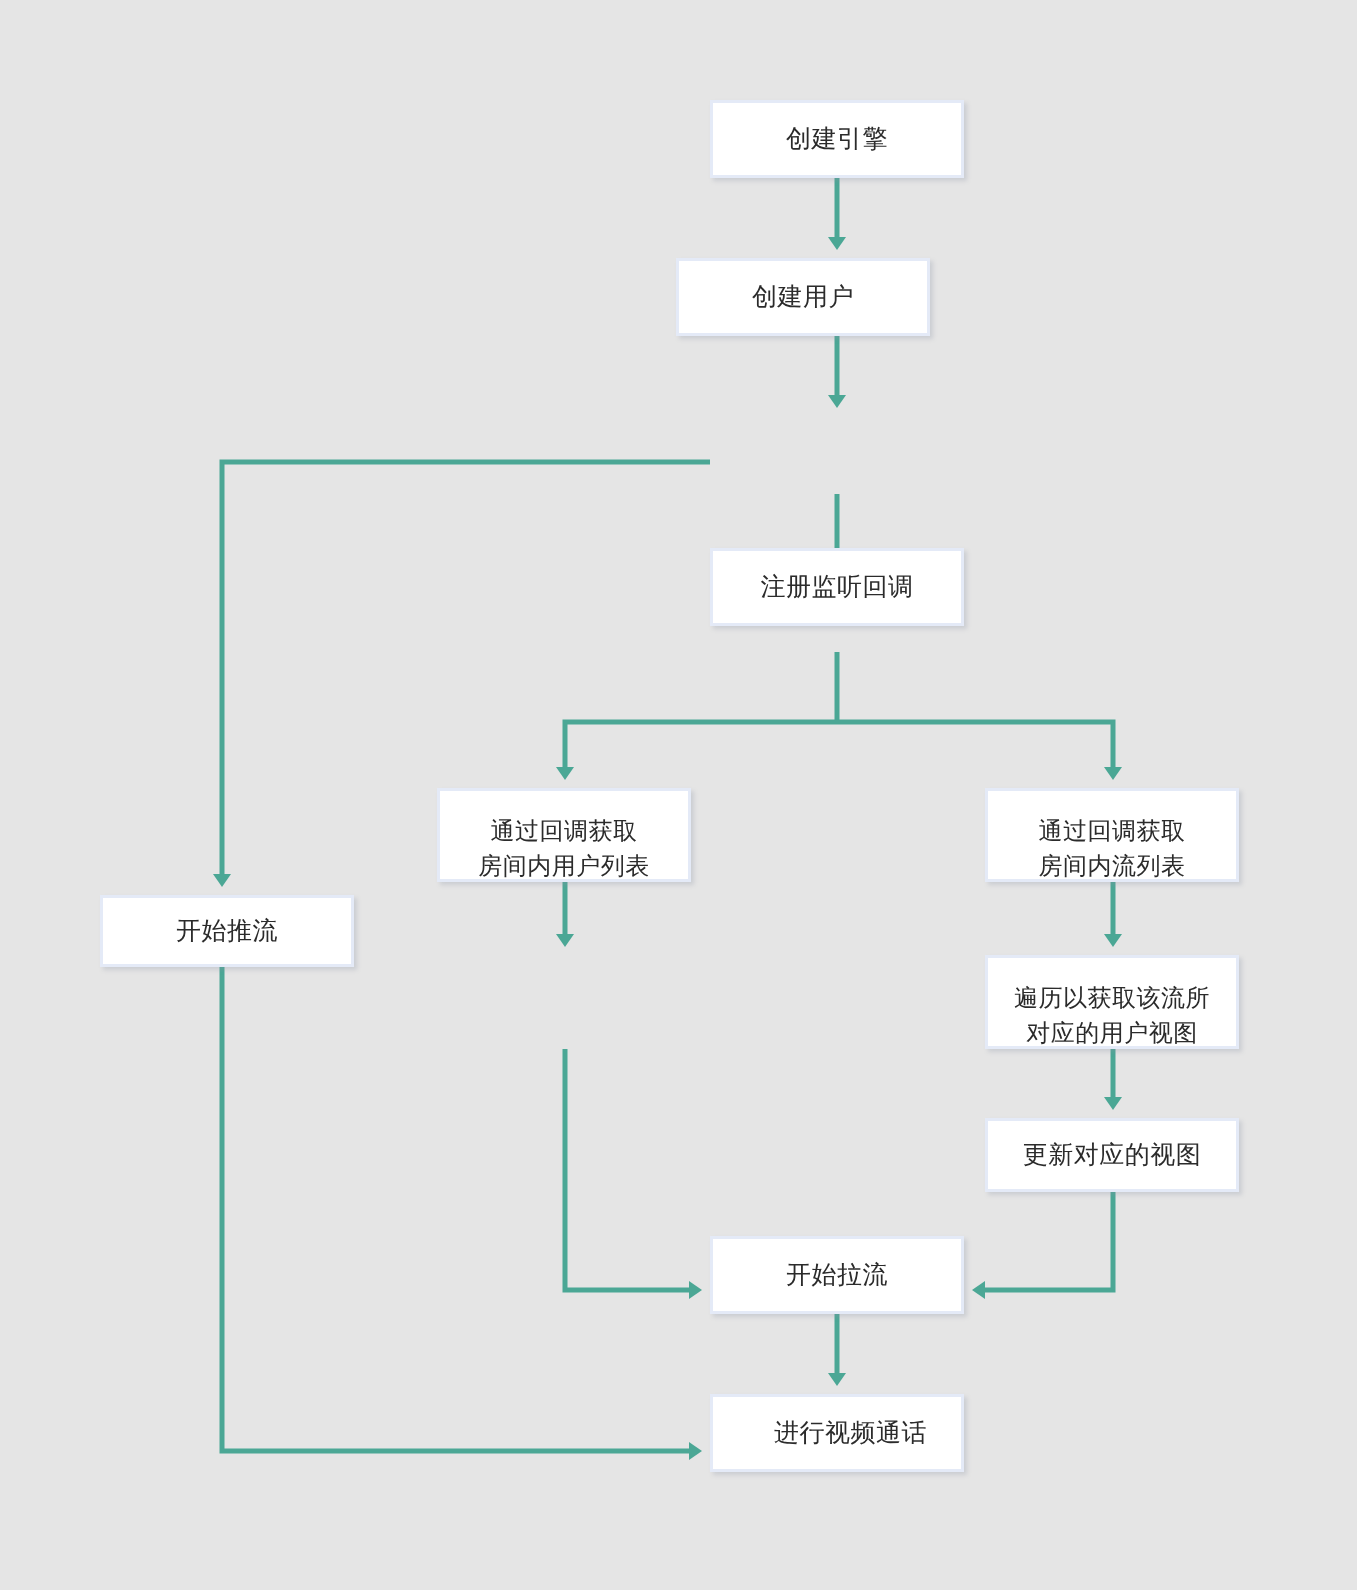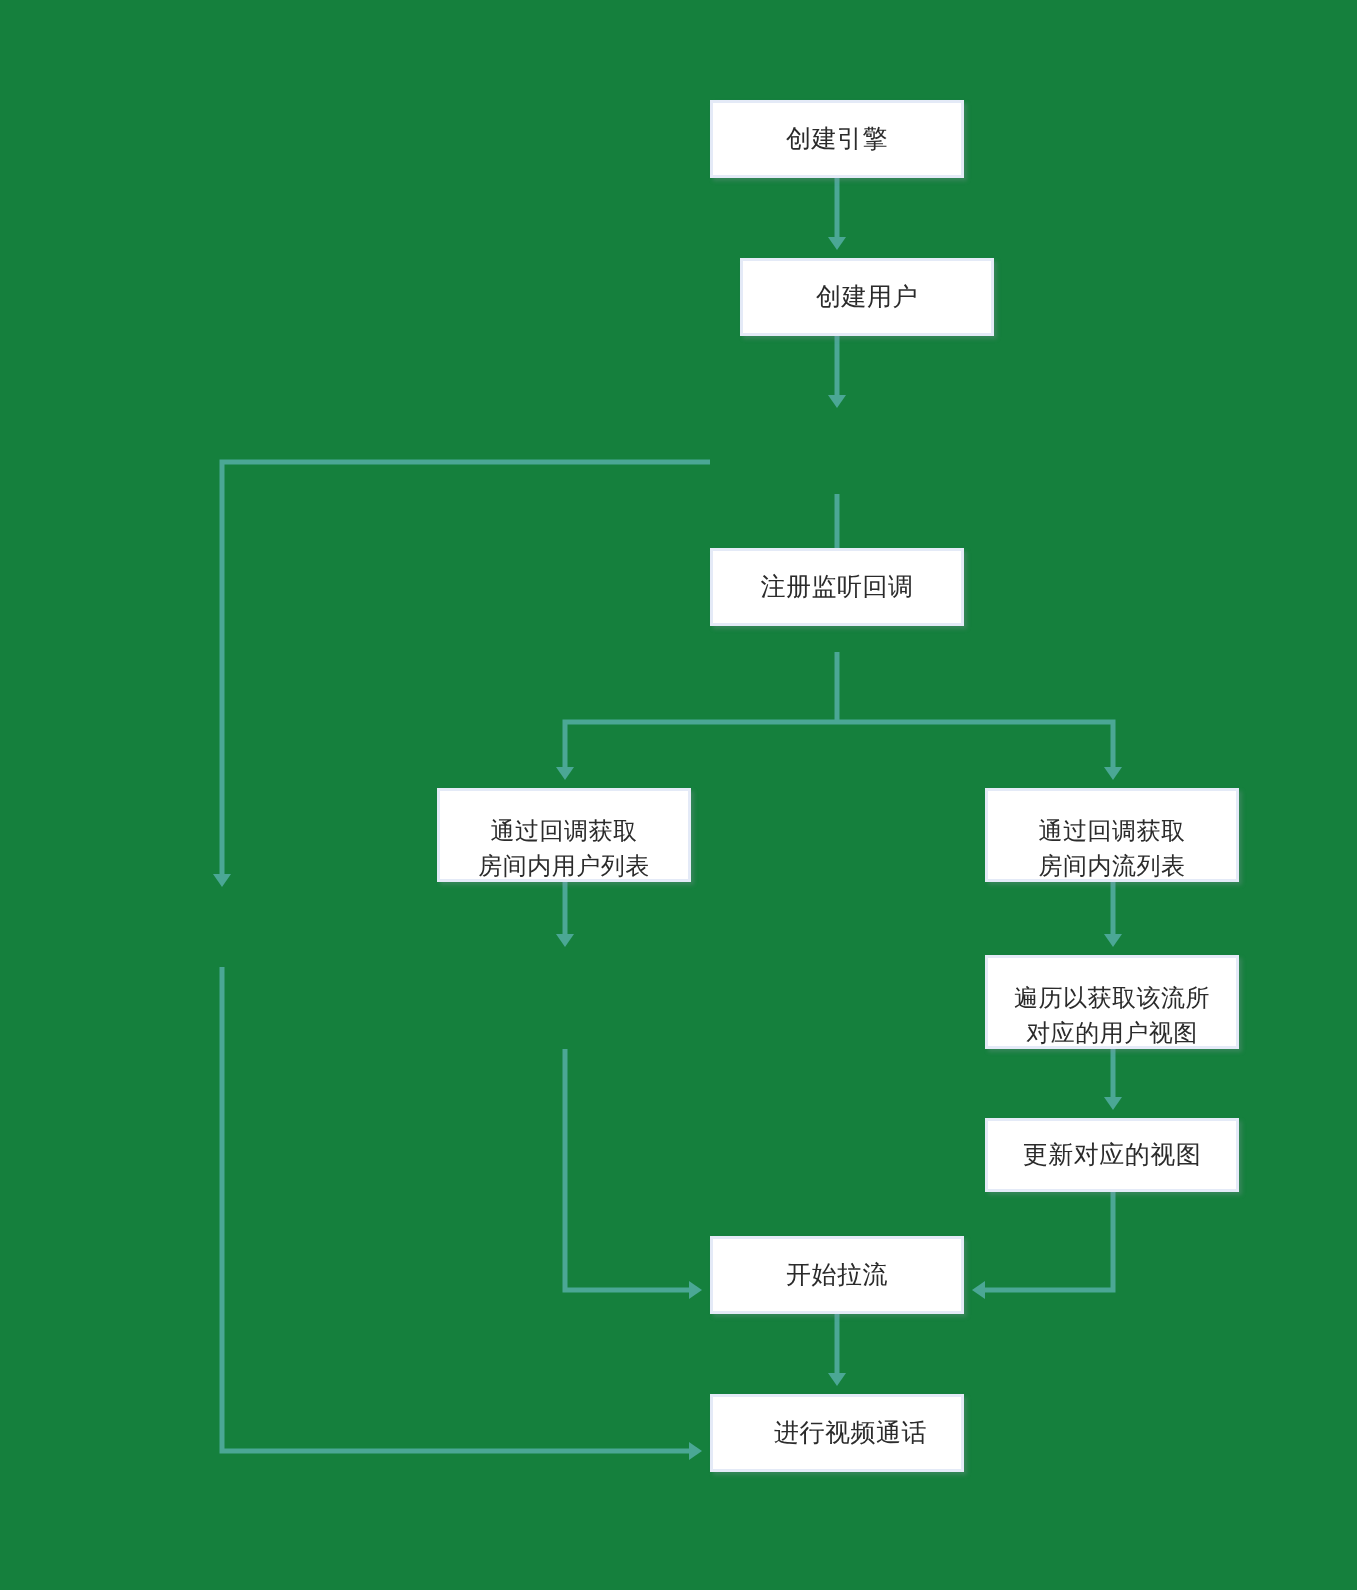--- a/index.html
+++ b/index.html
@@ -7,21 +7,21 @@
     padding: 0;
     background: #ffffff;
   }
   body {
     font-family: "Liberation Sans", "DejaVu Sans", sans-serif;
   }
   #canvas {
     position: relative;
     width: 1357px;
     height: 1590px;
-    background: #15803d;
+    background: #e5e5e5;
     overflow: hidden;
   }
   #edges {
     position: absolute;
     left: 0;
     top: 0;
     width: 1357px;
     height: 1590px;
     pointer-events: none;
   }
@@ -107,33 +107,36 @@
         <polygon points="828,1373 846,1373 837,1386" fill="#4BA795"></polygon>
       </g>
       <g>
         <polyline points="222,967 222,1451 691,1451" fill="none" stroke="#4BA795" stroke-width="5" stroke-linecap="butt" stroke-linejoin="miter"></polyline>
         <polygon points="689,1442 689,1460 702,1451" fill="#4BA795"></polygon>
       </g>
     </svg>
 <div class="node" style="left: 710px; top: 100px; width: 254px; height: 78px; border-color: rgb(228, 234, 247); background: rgb(255, 255, 255);">
       <div class="label" style="color: rgb(43, 43, 43);">创建引擎</div>
     </div>
-    <div class="node" style="left: 740px; top: 258px; width: 254px; height: 78px; border-color: rgb(228, 234, 247); background: rgb(255, 255, 255);">
+    <div class="node" style="left: 676px; top: 258px; width: 254px; height: 78px; border-color: rgb(228, 234, 247); background: rgb(255, 255, 255);">
       <div class="label" style="color: rgb(43, 43, 43);">创建用户</div>
     </div>
     <div class="node" style="left: 710px; top: 548px; width: 254px; height: 78px; border-color: rgb(228, 234, 247); background: rgb(255, 255, 255);">
       <div class="label" style="color: rgb(43, 43, 43);">注册监听回调</div>
     </div>
     <div class="node two-line" style="left: 437px; top: 788px; width: 254px; height: 94px; border-color: rgb(228, 234, 247); background: rgb(255, 255, 255);">
       <div class="label" style="color: rgb(43, 43, 43);">通过回调获取
 房间内用户列表</div>
     </div>
     <div class="node two-line" style="left: 985px; top: 788px; width: 254px; height: 94px; border-color: rgb(228, 234, 247); background: rgb(255, 255, 255);">
       <div class="label" style="color: rgb(43, 43, 43);">通过回调获取
 房间内流列表</div>
+    </div>
+    <div class="node" style="left: 100px; top: 895px; width: 254px; height: 72px; border-color: rgb(228, 234, 247); background: rgb(255, 255, 255);">
+      <div class="label" style="color: rgb(43, 43, 43);">开始推流</div>
     </div>
     <div class="node two-line" style="left: 985px; top: 955px; width: 254px; height: 94px; border-color: rgb(228, 234, 247); background: rgb(255, 255, 255);">
       <div class="label" style="color: rgb(43, 43, 43);">遍历以获取该流所
 对应的用户视图</div>
     </div>
     <div class="node" style="left: 985px; top: 1118px; width: 254px; height: 74px; border-color: rgb(228, 234, 247); background: rgb(255, 255, 255);">
       <div class="label" style="color: rgb(43, 43, 43);">更新对应的视图</div>
     </div>
     <div class="node" style="left: 710px; top: 1236px; width: 254px; height: 78px; border-color: rgb(228, 234, 247); background: rgb(255, 255, 255);">
       <div class="label" style="color: rgb(43, 43, 43);">开始拉流</div>

